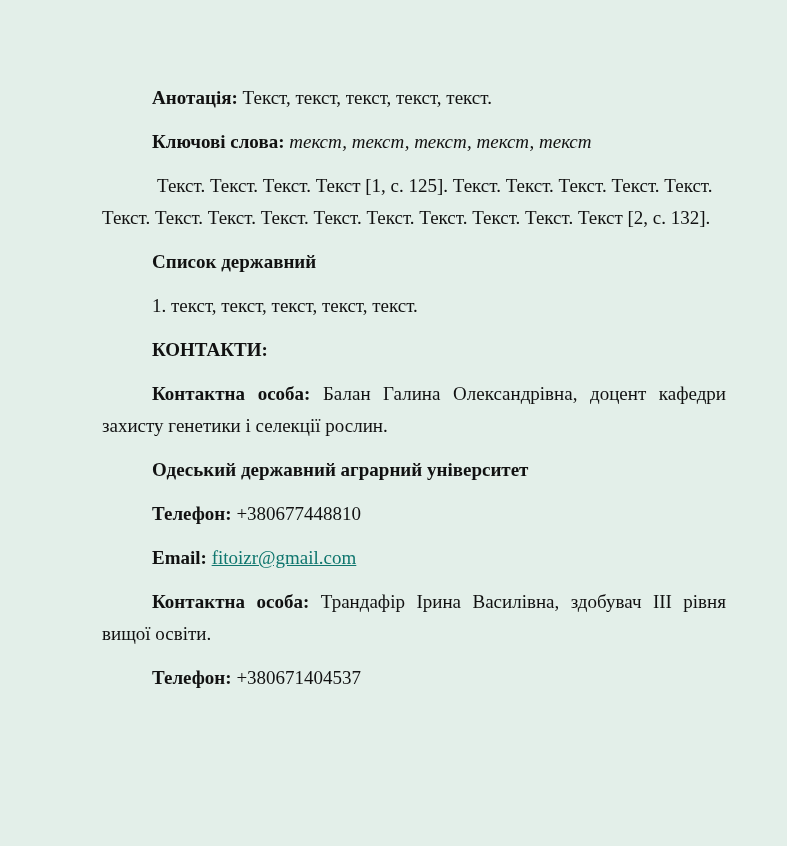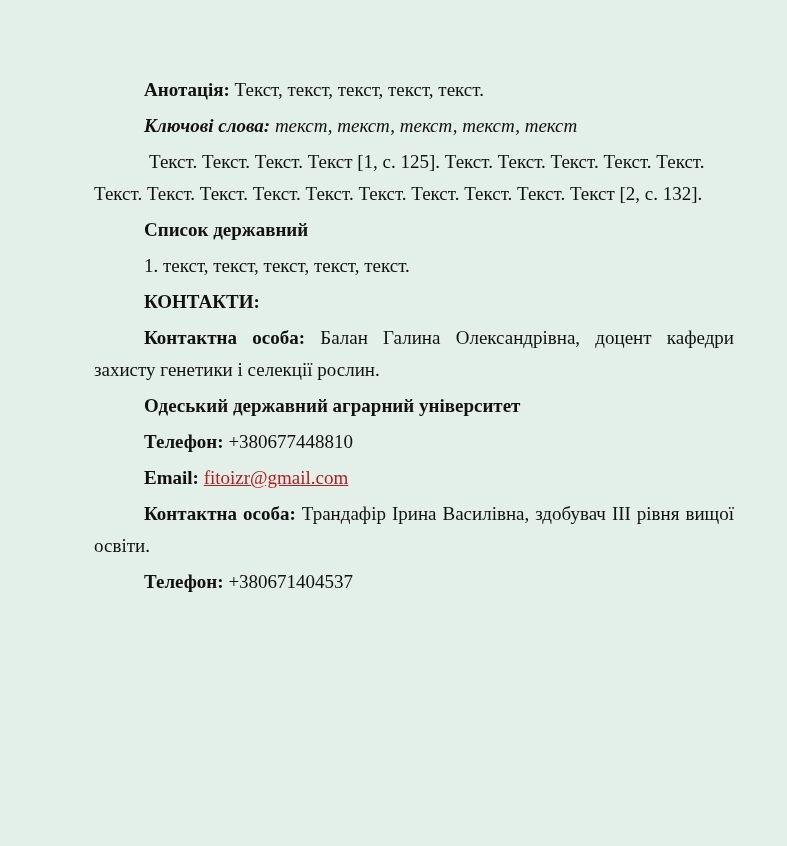--- a/index.html
+++ b/index.html
@@ -16,44 +16,44 @@
     box-sizing: border-box;
     width: 787px;
     height: 846px;
     padding: 70px 49px 0 90px;
     font-family: "Liberation Serif", "DejaVu Serif", serif;
     font-size: 19px;
     line-height: 32px;
     color: #111111;
   }
   .doc p {
-    margin: 4px;
+    margin: 12px;
     text-indent: 50px;
     text-align: justify;
   }
   
   .lit {
     margin-left: 15px;
     text-align: left;
   }
   .lit .ln {
     display: block;
     white-space: nowrap;
     text-indent: 0;
   }
   .lit .ln1 {
     text-indent: 55px;
   }
   .sp1 { margin-top: 32px; }   
   .sp2 { margin-top: 64px; }   
   b { font-weight: bold; }
-  .kw-label { font-weight: bold; font-style: italic; }
+  .kw-label { font-weight: bold; }
   .kw-text  { font-style: italic; }
   a.email {
-    color: #b91c1c;
+    color: #0f766e;
     text-decoration: underline;
     cursor: pointer;
   }
 </style>
 </head>
 <body>
 
 <div class="doc">
 
   <p>

